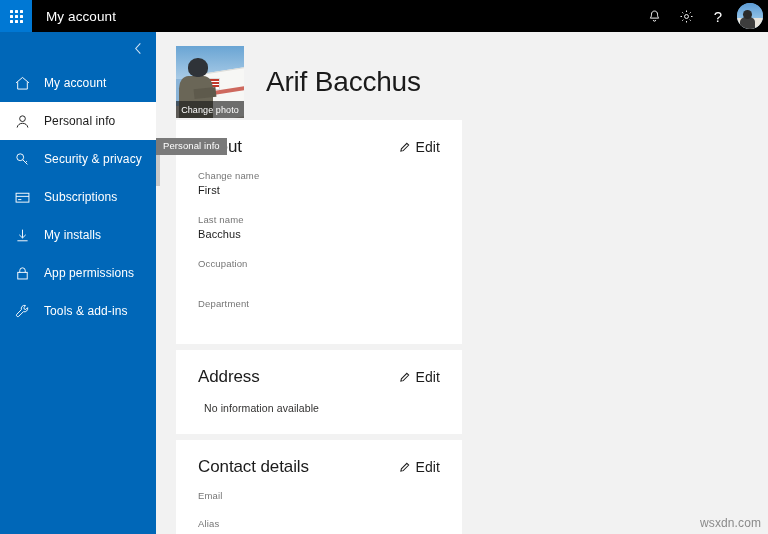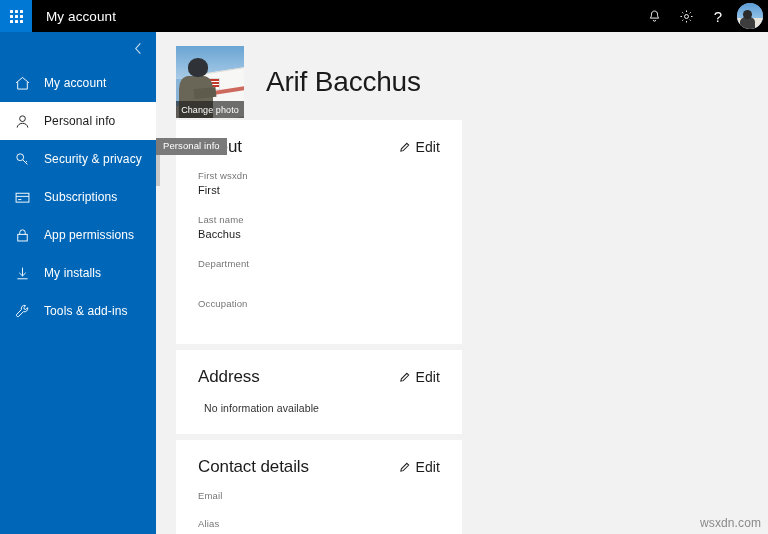--- a/index.html
+++ b/index.html
@@ -462,36 +462,36 @@
         <path d="M2.2 7.8h13.6"></path>
         <path d="M4.4 11.2h3.4"></path>
       </svg>
     </span>
     <span class="nav-label">Subscriptions</span>
   </div>
 
   <div class="nav-item">
     <span class="nav-icon">
       <svg width="17" height="17" viewBox="0 0 18 18" fill="none" stroke="currentColor" stroke-width="1">
-        <rect x="4" y="7.8" width="10" height="7"></rect>
-        <path d="M6.1 7.8V5.9a2.9 2.9 0 0 1 5.8 0v1.9"></path>
-      </svg>
-    </span>
-    <span class="nav-label">App permissions</span>
-  </div>
-
-  <div class="nav-item">
-    <span class="nav-icon">
-      <svg width="17" height="17" viewBox="0 0 18 18" fill="none" stroke="currentColor" stroke-width="1">
         <path d="M9 2.8v8.6"></path>
         <path d="M5.6 8.3L9 11.6l3.4-3.3"></path>
         <path d="M3.6 14.6h10.8"></path>
       </svg>
     </span>
     <span class="nav-label">My installs</span>
+  </div>
+
+  <div class="nav-item">
+    <span class="nav-icon">
+      <svg width="17" height="17" viewBox="0 0 18 18" fill="none" stroke="currentColor" stroke-width="1">
+        <rect x="4" y="7.8" width="10" height="7"></rect>
+        <path d="M6.1 7.8V5.9a2.9 2.9 0 0 1 5.8 0v1.9"></path>
+      </svg>
+    </span>
+    <span class="nav-label">App permissions</span>
   </div>
 
   <div class="nav-item">
     <span class="nav-icon">
       <svg width="17" height="17" viewBox="0 0 18 18" fill="none" stroke="currentColor" stroke-width="1">
         <path d="M12.1 2.6a3.5 3.5 0 0 0-4.3 4.4l-4.9 5a1.5 1.5 0 0 0 2.1 2.1l5-4.9a3.5 3.5 0 0 0 4.4-4.3l-2 2-1.5-.4-.4-1.5z"></path>
       </svg>
     </span>
     <span class="nav-label">Tools &amp; add-ins</span>
   </div>
@@ -524,33 +524,33 @@
         <div class="edit-btn">
           <span>
             <svg width="11" height="11" viewBox="0 0 12 12" fill="none" stroke="#1b1b1b" stroke-width="1.1">
               <path d="M8.6 1.4l2 2-6 6-2.6.6.6-2.6z"></path>
             </svg>
           </span>
           <span class="edit-label">Edit</span>
         </div>
       </div>
       <div class="field">
-        <div class="field-label">First wsxdn</div>
+        <div class="field-label">Change name</div>
         <div class="field-value">First</div>
       </div>
       <div class="field">
         <div class="field-label">Last name</div>
         <div class="field-value">Bacchus</div>
       </div>
       <div class="field">
+        <div class="field-label">Occupation</div>
+        <div class="field-value"></div>
+      </div>
+      <div class="field">
         <div class="field-label">Department</div>
-        <div class="field-value"></div>
-      </div>
-      <div class="field">
-        <div class="field-label">Occupation</div>
         <div class="field-value"></div>
       </div>
     </div>
 
     <div class="card">
       <div class="card-head">
         <div class="card-title">Address</div>
         <div class="edit-btn">
           <span>
             <svg width="11" height="11" viewBox="0 0 12 12" fill="none" stroke="#1b1b1b" stroke-width="1.1">

